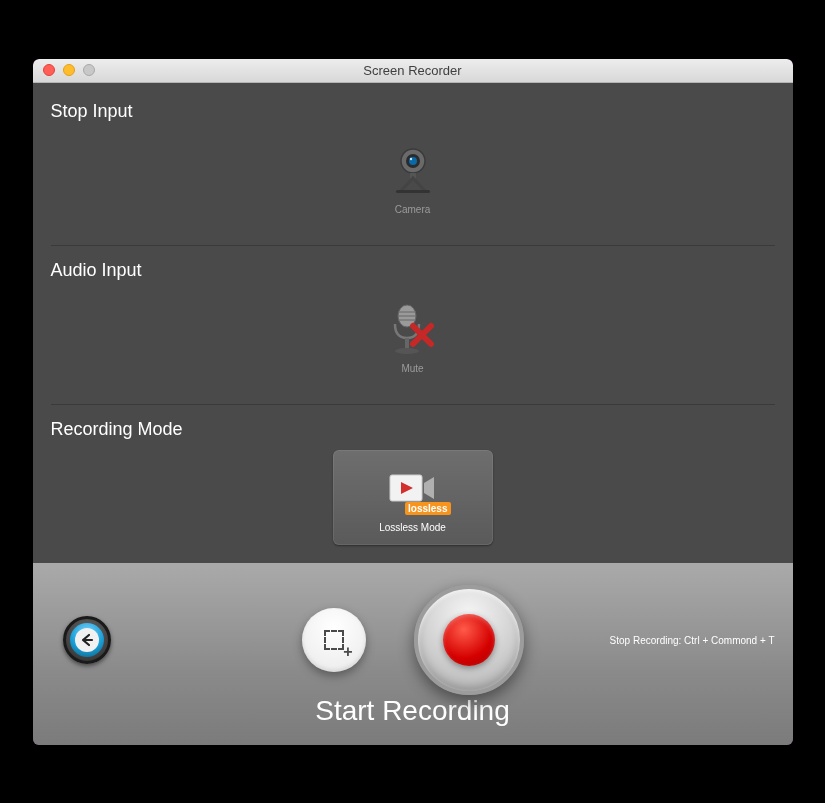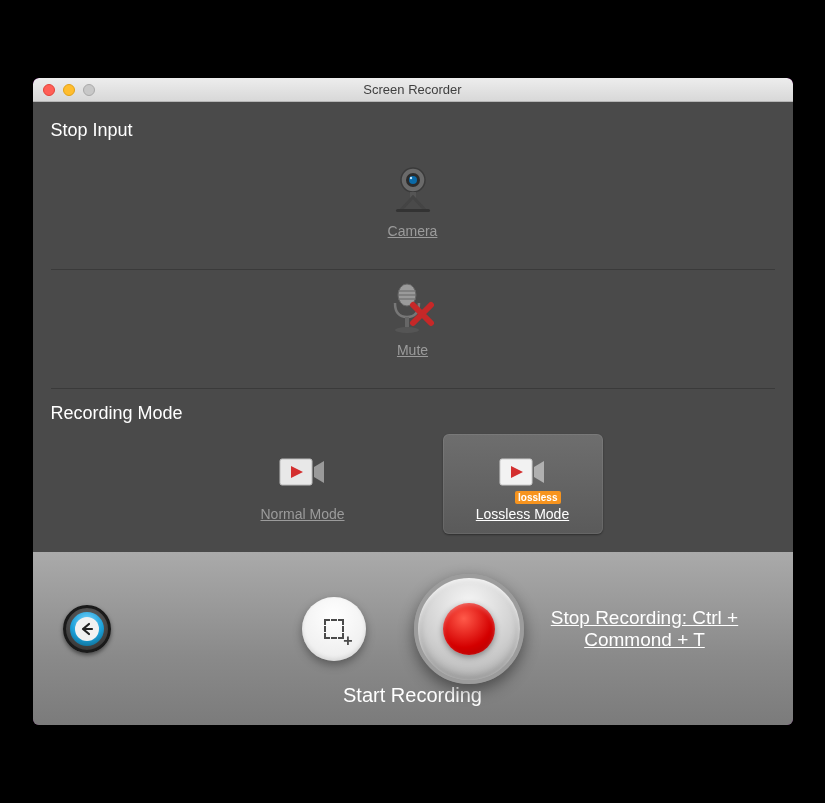--- a/index.html
+++ b/index.html
@@ -78,23 +78,22 @@
     box-shadow: inset 0 0 0 1px rgba(255,255,255,0.08), 0 1px 2px rgba(0,0,0,0.4);
     color: #fff;
   }
   .option .iconwrap {
     height: 58px;
     display: flex;
     align-items: center;
     justify-content: center;
   }
   .option .label {
-    font-size: 14px;
+    font-size: 10px;
     margin-top: 4px;
-    text-decoration: underline;
   }
   .divider {
     height: 1px;
     background: rgba(0,0,0,0.35);
     border-bottom: 1px solid rgba(255,255,255,0.05);
     margin: 0 0 0 0;
   }
   .footer {
     background: linear-gradient(#aaaaaa, #8a8a8a 60%, #7b7b7b);
     padding: 22px 18px 18px 18px;
@@ -150,28 +149,27 @@
     width: 52px; height: 52px; border-radius: 50%;
     background: radial-gradient(circle at 40% 30%, #ff5a4a, #d40000 60%, #a50000);
     box-shadow: 0 2px 6px rgba(0,0,0,0.4), inset 0 2px 4px rgba(255,255,255,0.3);
   }
   .stop-hint {
     position: absolute;
     right: 0;
     top: 50%;
     transform: translateY(-50%);
     color: #fff;
-    font-size: 19px;
+    font-size: 10px;
     width: 260px;
-    text-align: center;
-    text-decoration: underline;
+    text-align: right;
   }
   .start-label {
     color: #fff;
-    font-size: 20px;
+    font-size: 28px;
     margin-top: 0;
   }
   
   .crop-icon {
     width: 26px; height: 26px; position: relative;
   }
   .crop-icon::before {
     content: "";
     position: absolute;
     left: 3px; top: 3px; right: 3px; bottom: 3px;
@@ -224,20 +222,21 @@
             <rect x="20" y="27" width="6" height="6" fill="#555"></rect>
             <path d="M10 46 L23 32 L36 46" stroke="#444" stroke-width="3" fill="none"></path>
             <rect x="6" y="44" width="34" height="3" rx="1.5" fill="#333"></rect>
           </svg>
         </div>
         <div class="label">Camera</div>
       </div>
     </div>
     <div class="divider"></div>
 
+    <div class="section-title">Audio Input</div>
     <div class="options">
       <div class="option">
         <div class="iconwrap">
           <svg width="44" height="52" viewBox="0 0 44 52">
             <ellipse cx="16" cy="12" rx="9" ry="11" fill="#9a9a9a" stroke="#666"></ellipse>
             <line x1="7" y1="8" x2="25" y2="8" stroke="#666" stroke-width="1"></line>
             <line x1="7" y1="12" x2="25" y2="12" stroke="#666" stroke-width="1"></line>
             <line x1="7" y1="16" x2="25" y2="16" stroke="#666" stroke-width="1"></line>
             <path d="M4 20 Q4 34 16 34 Q28 34 28 20" stroke="#777" stroke-width="2.5" fill="none"></path>
             <rect x="14" y="34" width="4" height="10" fill="#666"></rect>
@@ -245,30 +244,20 @@
             <path d="M22 22 L40 40 M40 22 L22 40" stroke="#c62828" stroke-width="6" stroke-linecap="round"></path>
           </svg>
         </div>
         <div class="label">Mute</div>
       </div>
     </div>
     <div class="divider"></div>
 
     <div class="section-title">Recording Mode</div>
     <div class="options">
-      <div class="option">
-        <div class="iconwrap">
-          <svg width="50" height="36" viewBox="0 0 50 36">
-            <rect x="2" y="4" width="32" height="26" rx="2" fill="#e8e8e8" stroke="#bbb"></rect>
-            <path d="M36 12 L46 6 L46 28 L36 22 Z" fill="#9a9a9a"></path>
-            <path d="M13 11 L25 17 L13 23 Z" fill="#d32f2f"></path>
-          </svg>
-        </div>
-        <div class="label">Normal Mode</div>
-      </div>
       <div class="option selected relpos">
         <div class="iconwrap">
           <svg width="50" height="36" viewBox="0 0 50 36">
             <rect x="2" y="4" width="32" height="26" rx="2" fill="#f2f2f2" stroke="#ccc"></rect>
             <path d="M36 12 L46 6 L46 28 L36 22 Z" fill="#b0b0b0"></path>
             <path d="M13 11 L25 17 L13 23 Z" fill="#d32f2f"></path>
           </svg>
         </div>
         <span class="lossless-tag">lossless</span>
         <div class="label">Lossless Mode</div>

